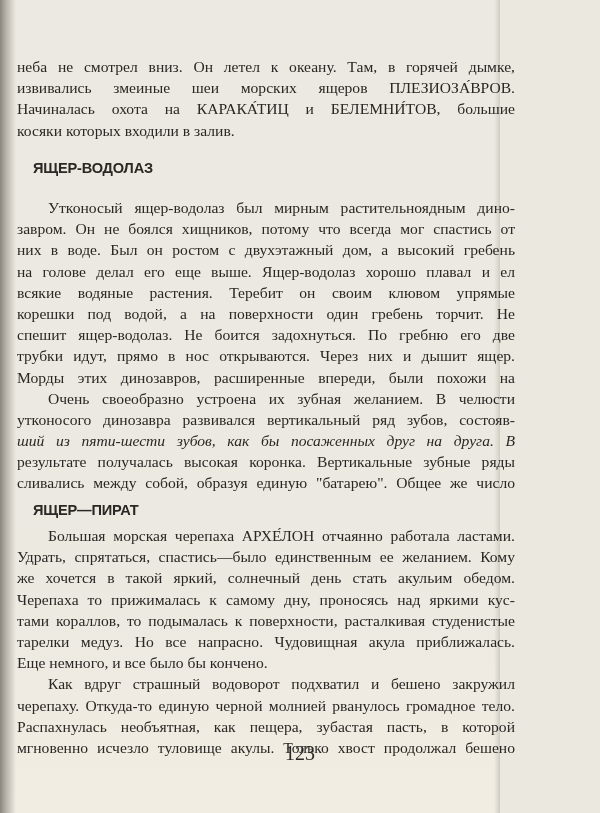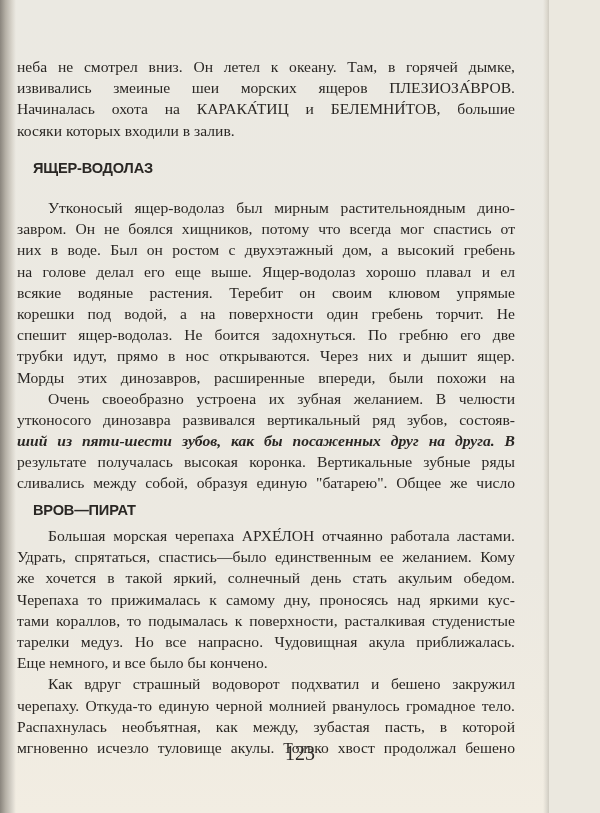--- a/index.html
+++ b/index.html
@@ -4,21 +4,21 @@
   <style>
     html, body { margin: 0; padding: 0; }
     body {
       width: 600px; height: 813px; overflow: hidden;
       background: #ebe8df;
       position: relative;
       font-family: "Liberation Serif", "DejaVu Serif", serif;
       color: #2a2724;
     }
     .page {
-      position: absolute; left: 0; top: 0; width: 549px; height: 813px;
+      position: absolute; left: 0; top: 0; width: 500px; height: 813px;
       background: linear-gradient(180deg, #ebe9e2 0%, #ece9e1 70%, #f2ede2 100%);
     }
     .gutter {
       position: absolute; left: 0; top: 0; width: 16px; height: 813px;
       background: linear-gradient(90deg, #8a857d 0%, #b5b0a6 35%, #d9d5cc 75%, rgba(235,232,223,0) 100%);
     }
     .edge-right {
       position: absolute; right: 0; top: 0; width: 6px; height: 813px;
       background: linear-gradient(90deg, rgba(235,232,223,0) 0%, #dedad0 60%, #cfcbc1 100%);
     }
@@ -30,21 +30,21 @@
       letter-spacing: -0.2px;
     }
     .h1 { position: absolute; left: 17px; top: 144px; }
     .h2 { position: absolute; left: 17px; top: 486px; }
     .block1 { position: absolute; left: 17px; top: 56px; width: 498px; }
     .block2 { position: absolute; left: 17px; top: 197px; width: 498px; }
     .block3 { position: absolute; left: 17px; top: 525px; width: 498px; }
     .block { font-size: 15.6px; line-height: 21.2px; }
     .block .line { height: 21.2px; overflow: visible; }
     .sans { font-family: "Liberation Sans", "DejaVu Sans", sans-serif; font-size: 14.6px; }
-    .italic { font-style: italic; font-weight: bold; }
+    .italic { font-style: italic; }
     .pagenum {
       position: absolute; left: 0; width: 600px; top: 742px;
       text-align: center; font-size: 20px;
     }
   </style>
 </head>
 <body>
 
 <div class="page">
   <div class="gutter"></div>
@@ -69,30 +69,30 @@
     <span class="line">спешит ящер-водолаз. Не боится задохнуться. По гребню его две</span>
     <span class="line">трубки идут, прямо в нос открываются. Через них и дышит ящер.</span>
     <span class="line">Морды этих динозавров, расширенные впереди, были похожи на</span>
     <span class="line" style="text-indent:31px">Очень своеобразно устроена их зубная желанием. В челюсти</span>
     <span class="line">утконосого динозавра развивался вертикальный ряд зубов, состояв-</span>
     <span class="line italic">ший из пяти-шести зубов, как бы посаженных друг на друга. В</span>
     <span class="line">результате получалась высокая коронка. Вертикальные зубные ряды</span>
     <span class="line">сливались между собой, образуя единую "батарею". Общее же число</span>
   </div>
 
-  <div class="heading h2 sans">ВРОВ—ПИРАТ</div>
+  <div class="heading h2 sans">ЯЩЕР—ПИРАТ</div>
 
   <div class="block block3">
     <span class="line" style="text-indent:31px">Большая морская черепаха АРХЕ́ЛОН отчаянно работала ластами.</span>
     <span class="line">Удрать, спрятаться, спастись—было единственным ее желанием. Кому</span>
     <span class="line">же хочется в такой яркий, солнечный день стать акульим обедом.</span>
     <span class="line">Черепаха то прижималась к самому дну, проносясь над яркими кус-</span>
     <span class="line">тами кораллов, то подымалась к поверхности, расталкивая студенистые</span>
     <span class="line">тарелки медуз. Но все напрасно. Чудовищная акула приближалась.</span>
     <span class="line last">Еще немного, и все было бы кончено.</span>
     <span class="line" style="text-indent:31px">Как вдруг страшный водоворот подхватил и бешено  закружил</span>
     <span class="line">черепаху. Откуда-то единую черной молнией рванулось громадное тело.</span>
-    <span class="line">Распахнулась необъятная, как между, зубастая пасть, в которой</span>
+    <span class="line">Распахнулась необъятная, как пещера, зубастая пасть, в которой</span>
     <span class="line">мгновенно исчезло туловище акулы. Только хвост продолжал бешено</span>
   </div>
 
   <div class="pagenum">123</div>
 </div>
 
 </body></html>

